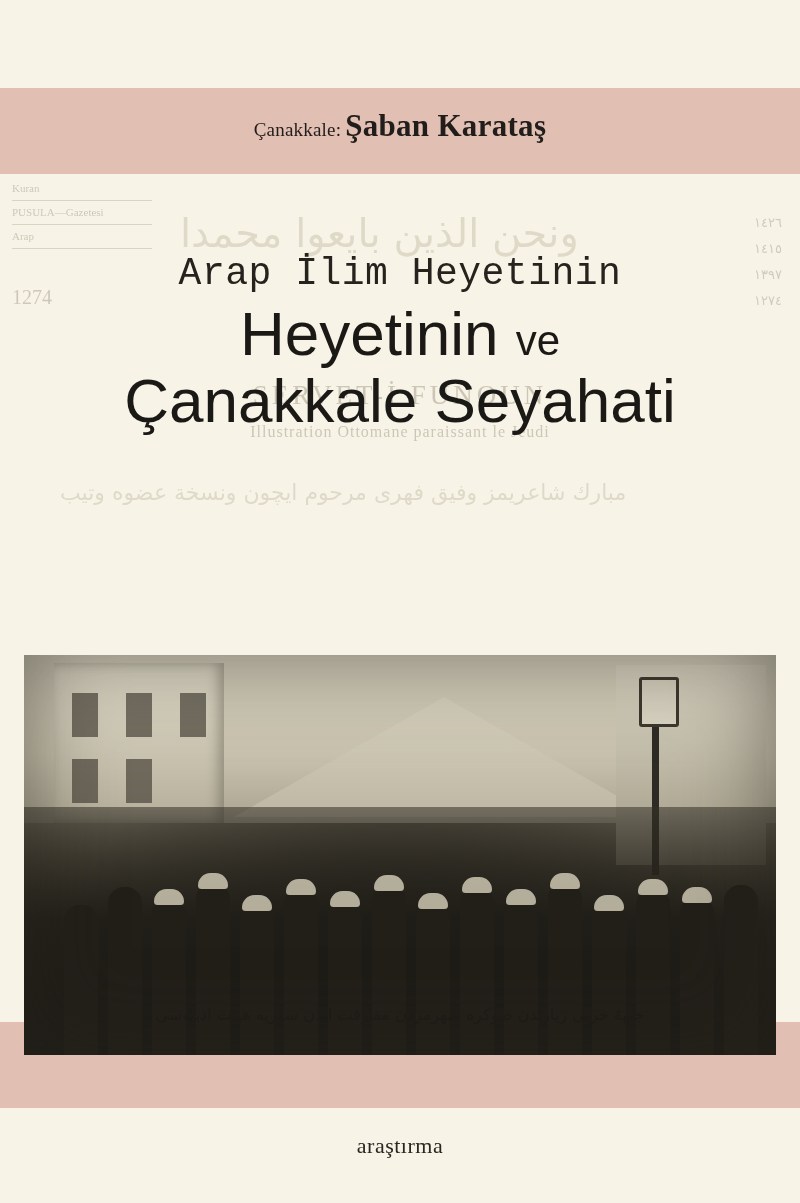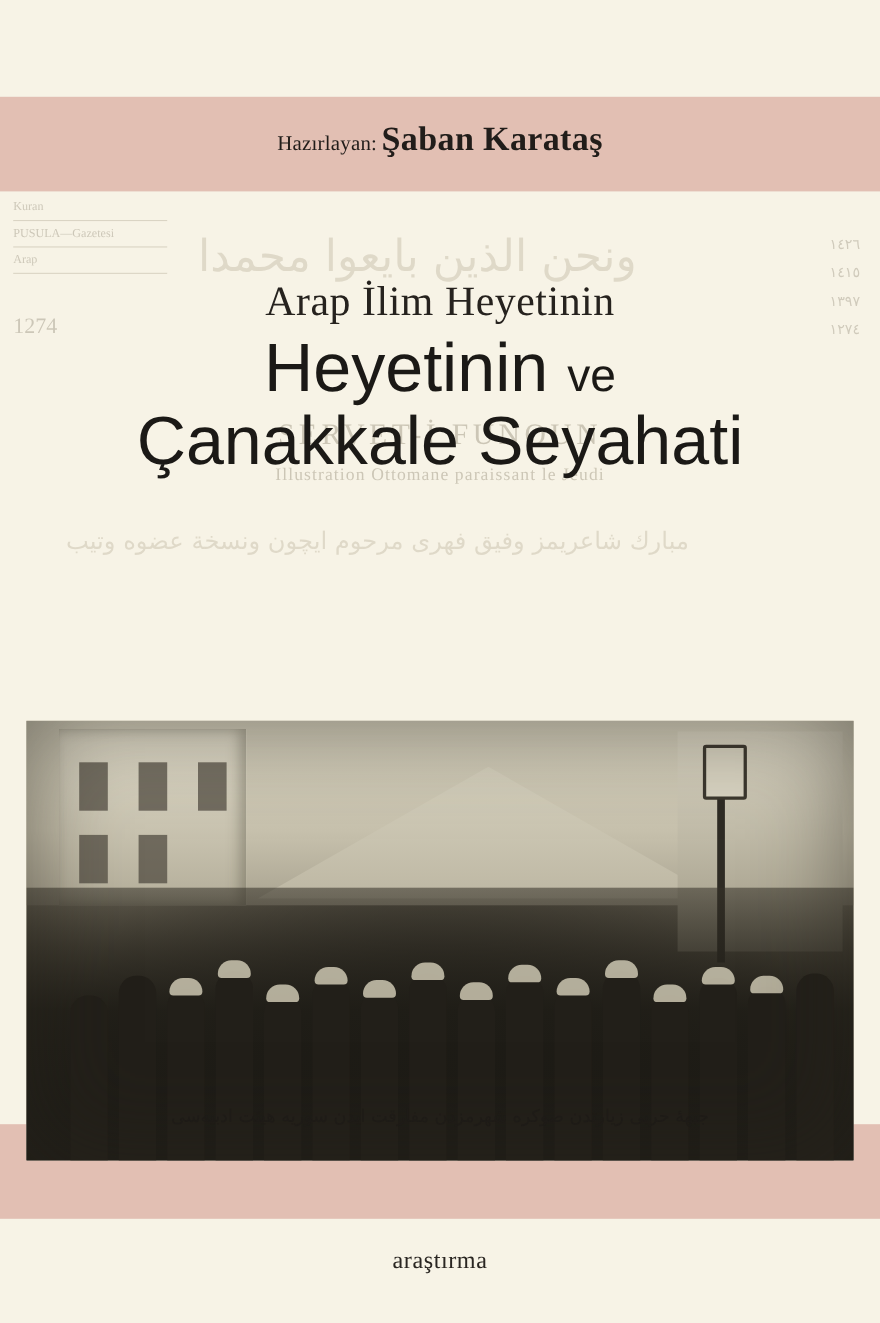--- a/index.html
+++ b/index.html
@@ -118,21 +118,21 @@
   
   .title-block {
     position: absolute;
     top: 252px;
     left: 0;
     width: 100%;
     text-align: center;
     color: #1b1916;
   }
   .title-sup {
-    font-family: Liberation Serif, serif;
+    font-family: Liberation Mono, monospace;
     font-size: 38px;
     letter-spacing: 0.5px;
     color: #26221e;
   }
   .title-main-1 {
     font-family: "Liberation Sans", sans-serif;
     font-size: 62px;
     margin-top: 6px;
     line-height: 1.05;
     color: #1b1916;
@@ -281,21 +281,21 @@
   </div>
 
   <div class="bg-right">
     <div>١٤٢٦</div>
     <div>١٤١٥</div>
     <div>١٣٩٧</div>
     <div>١٢٧٤</div>
   </div>
 
   <div class="author-line">
-    <span class="author-prefix">Hazırlayan:</span>
+    <span class="author-prefix">Çanakkale:</span>
     <span class="author-name">Şaban Karataş</span>
   </div>
 
   <div class="title-block">
     <div class="title-sup">Arap İlim Heyetinin</div>
     <div class="title-main-1">
       <span>Heyetinin</span>
       <span class="ve">ve</span>
     </div>
     <div class="title-main-2">Çanakkale Seyahati</div>

